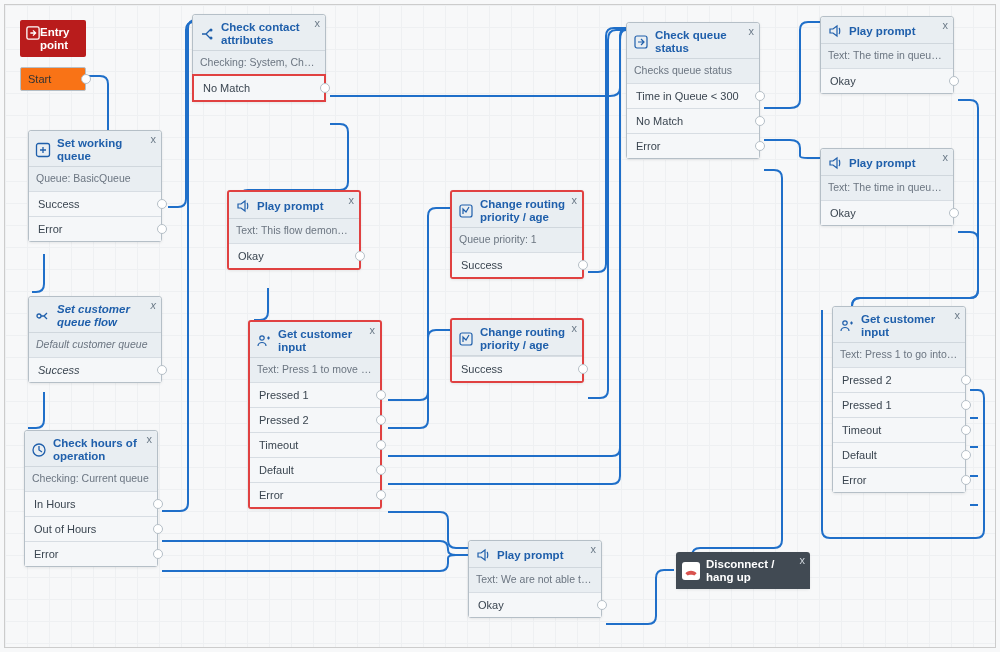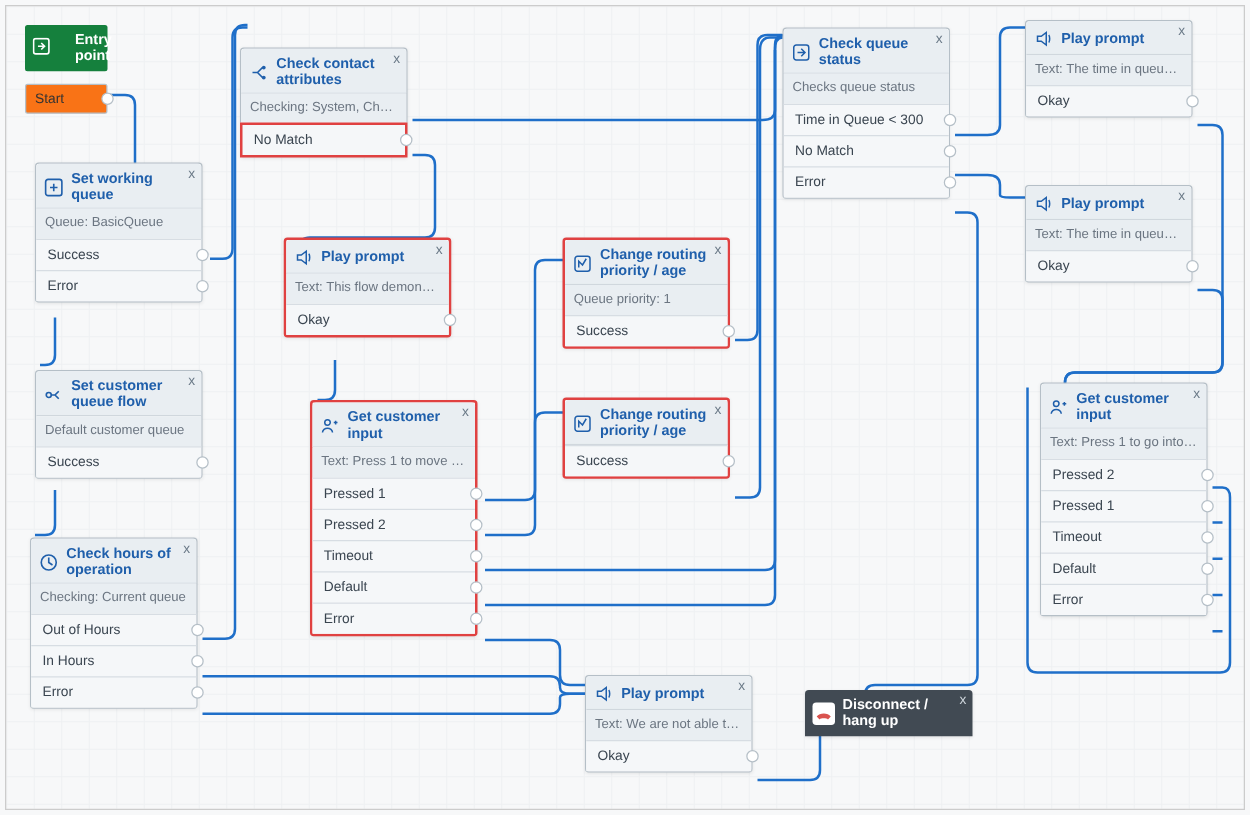--- a/index.html
+++ b/index.html
@@ -96,27 +96,27 @@
     background: #fff;
     border: 1px solid #b5bfc7;
   }
   
   .entry {
     position: absolute;
     width: 66px;
     z-index: 2;
   }
   .entry .entry-head {
-    background: #15803d;
+    background: #b91c1c;
     color: #fff;
     font-weight: 700;
     font-size: 11.5px;
     padding: 6px 6px 6px 6px;
     border-radius: 2px;
-    display: flex; align-items:center; gap:20px;
+    display: flex; align-items:flex-start; gap:0;
     line-height:1.1;
   }
   .entry .entry-head .icon svg { width:14px; height:14px; }
   .entry .branch {
     margin-top: 10px;
     border: 1px solid #b5bfc7;
     border-radius: 2px;
     padding: 5px 7px;
     background: #f97316;
     position: relative;
@@ -248,21 +248,21 @@
     <span class="title">Set working queue</span>
     <span class="close-x">x</span>
   </div>
   <div class="subtext">Queue: BasicQueue</div>
   <div class="branches">
     <div class="branch"><span>Success</span><span class="port"></span></div>
     <div class="branch"><span>Error</span><span class="port"></span></div>
   </div>
 </div>
 
-<div class="node" style="left:28px; top:296px;">
+<div class="node" style="left:28px; top:296px;font-style:italic;">
   <div class="header">
     <span class="icon">
       <svg viewBox="0 0 16 16">
           <circle cx="4" cy="8" r="2" fill="none" stroke="#1f5fab" stroke-width="1.3"></circle>
           <path d="M6 8h3M12 5l-3 3 3 3" stroke="#1f5fab" stroke-width="1.3" fill="none"></path>
         </svg>
     </span>
     <span class="title">Set customer queue flow</span>
     <span class="close-x">x</span>
   </div>
@@ -278,27 +278,27 @@
       <svg viewBox="0 0 16 16">
           <circle cx="8" cy="8" r="6" fill="none" stroke="#1f5fab" stroke-width="1.3"></circle>
           <path d="M8 4v4l3 2" stroke="#1f5fab" stroke-width="1.3" fill="none"></path>
         </svg>
     </span>
     <span class="title">Check hours of operation</span>
     <span class="close-x">x</span>
   </div>
   <div class="subtext">Checking: Current queue</div>
   <div class="branches">
+    <div class="branch"><span>In Hours</span><span class="port"></span></div>
     <div class="branch"><span>Out of Hours</span><span class="port"></span></div>
-    <div class="branch"><span>In Hours</span><span class="port"></span></div>
     <div class="branch"><span>Error</span><span class="port"></span></div>
   </div>
 </div>
 
-<div class="node" style="left:192px; top:14px;margin-top:24px;">
+<div class="node" style="left:192px; top:14px;">
   <div class="header">
     <span class="icon">
       <svg viewBox="0 0 16 16">
           <path d="M3 8h4M7 8l4-4M7 8l4 4" stroke="#1f5fab" stroke-width="1.3" fill="none"></path>
           <circle cx="12" cy="4" r="1.5" fill="#1f5fab"></circle>
           <circle cx="12" cy="12" r="1.5" fill="#1f5fab"></circle>
         </svg>
     </span>
     <span class="title">Check contact attributes</span>
     <span class="close-x">x</span>
@@ -466,21 +466,21 @@
     </span>
     <span class="title">Play prompt</span>
     <span class="close-x">x</span>
   </div>
   <div class="subtext">Text: We are not able to ta...</div>
   <div class="branches">
     <div class="branch"><span>Okay</span><span class="port"></span></div>
   </div>
 </div>
 
-<div class="terminate" style="left:644px; top:552px;">
+<div class="terminate" style="left:676px; top:552px;">
   <div class="header">
     <span class="icon">
       <svg viewBox="0 0 16 16">
           <path d="M3 10c2-3 8-3 10 0l-2 2c-1-1-5-1-6 0l-2-2z" fill="#d9534f"></path>
         </svg>
     </span>
     <span class="title">Disconnect / hang up</span>
     <span class="close-x">x</span>
   </div>
 </div>

